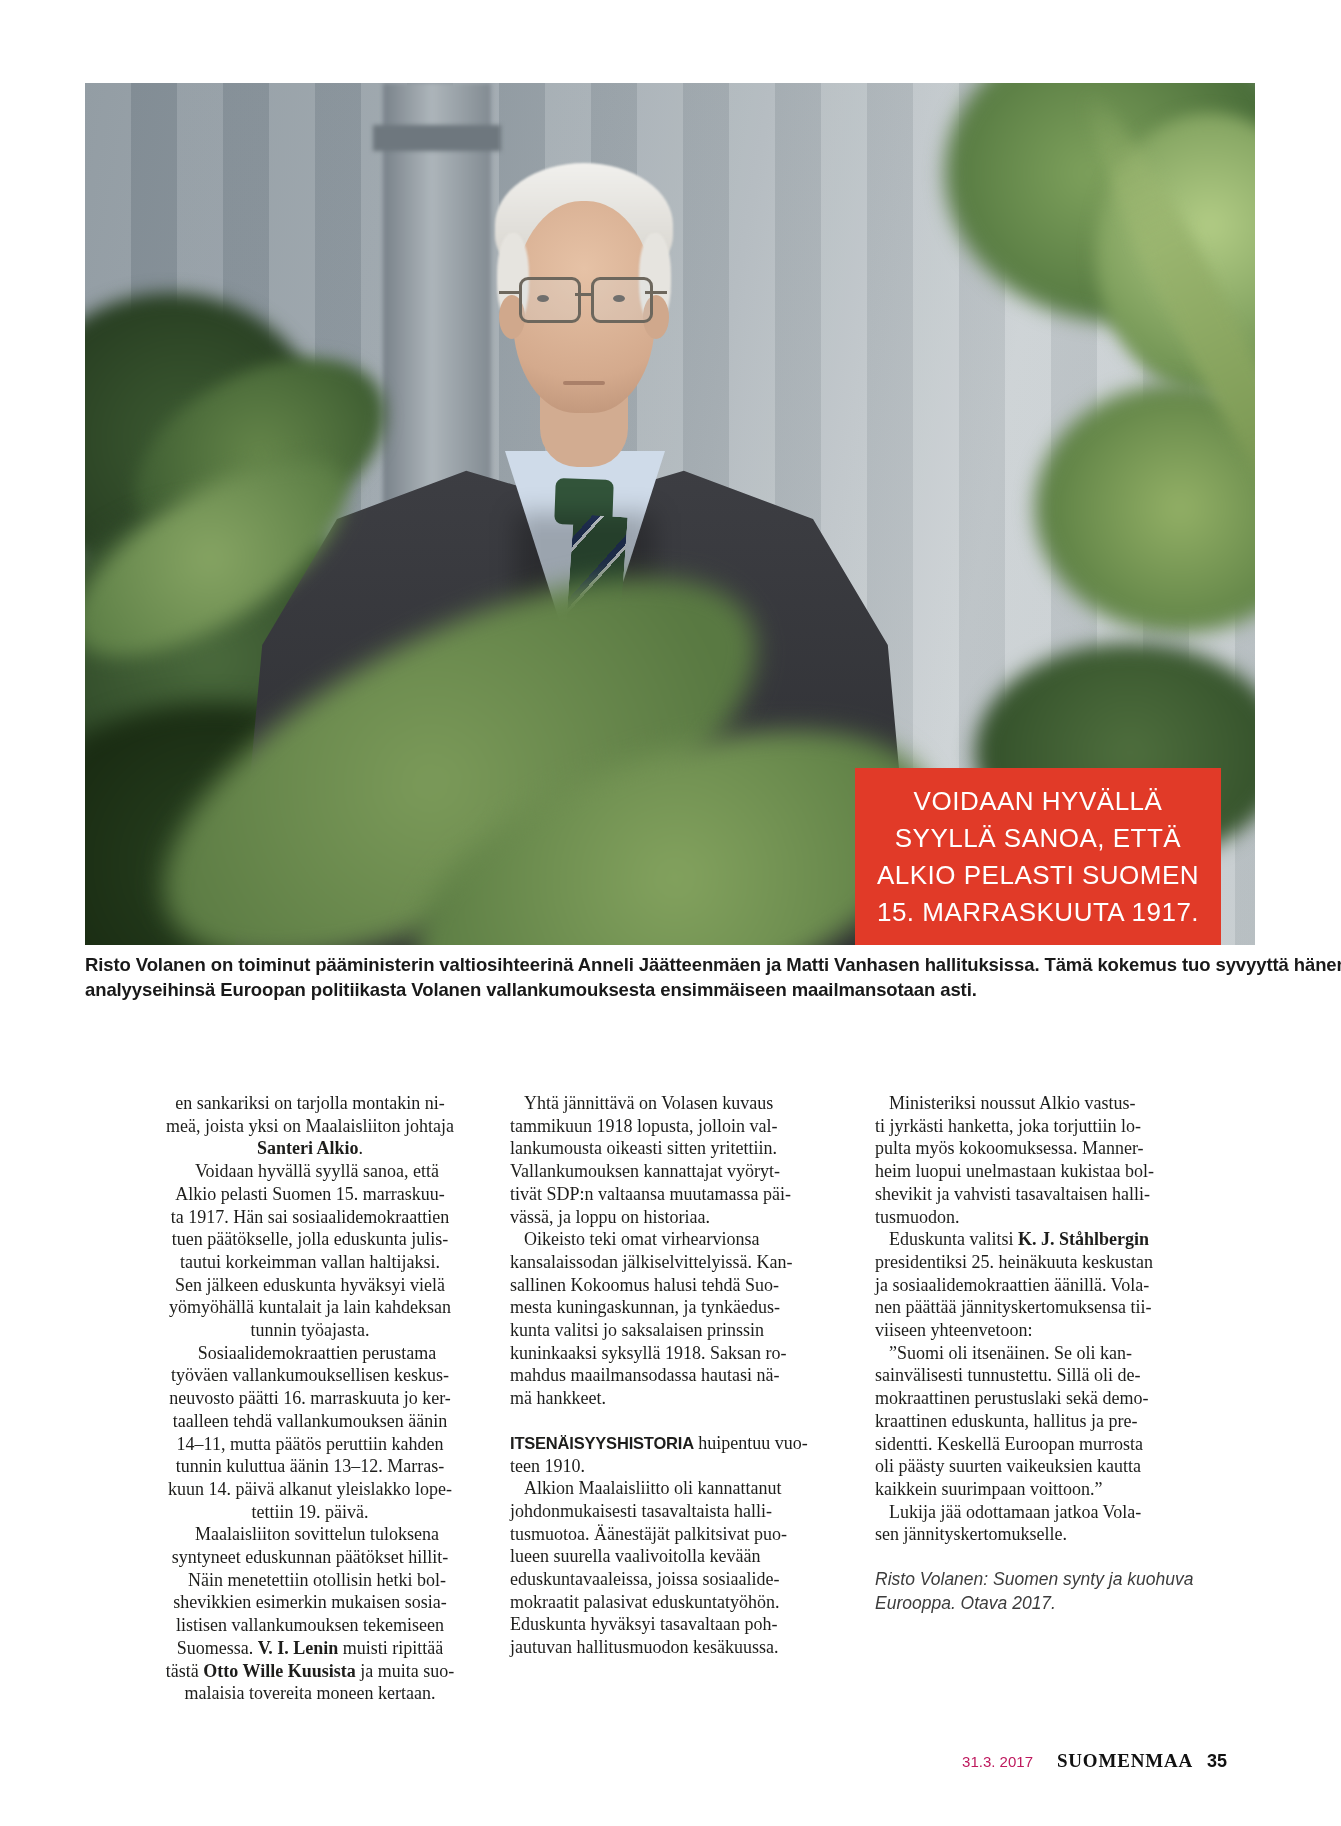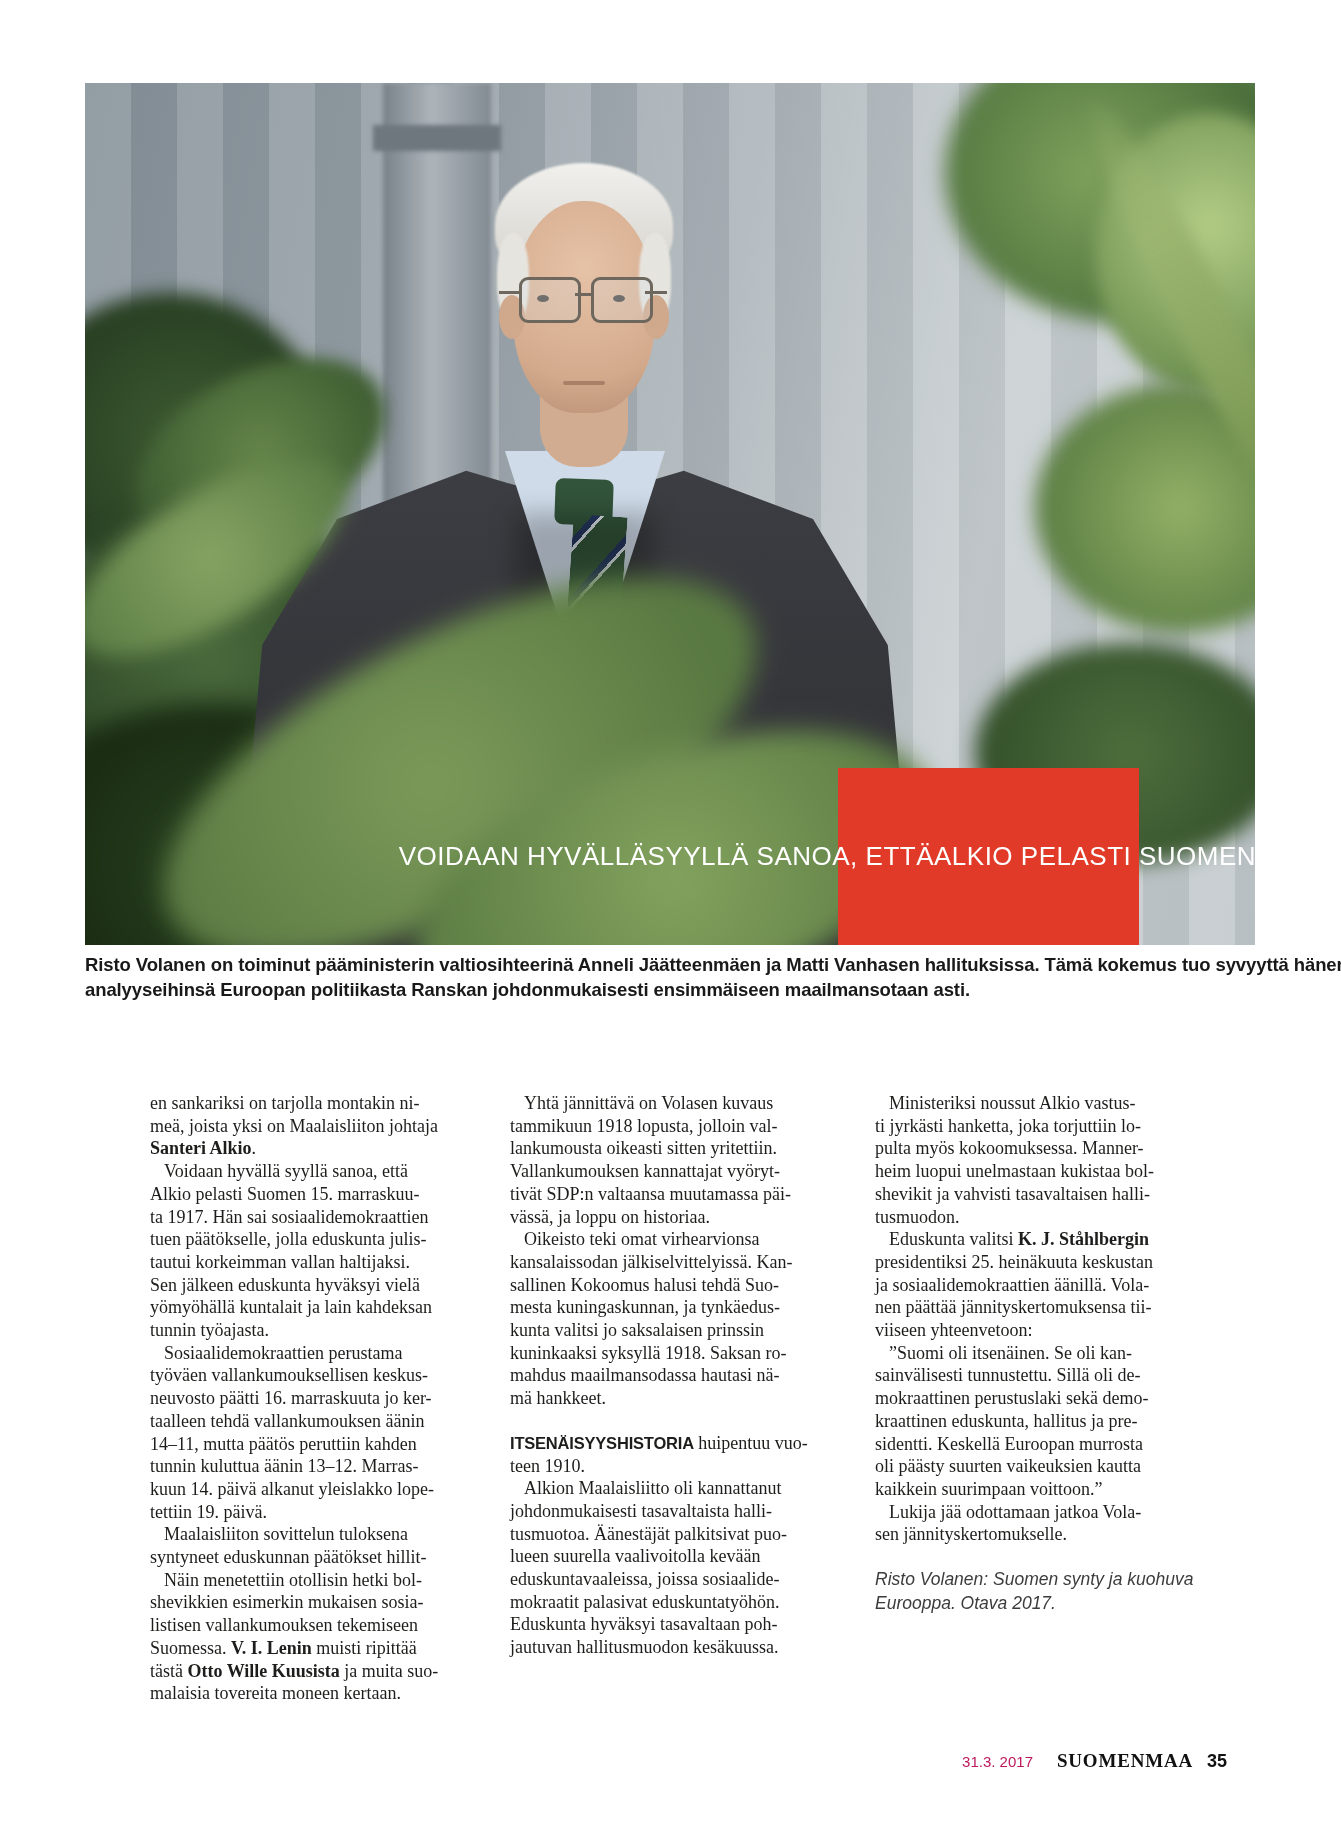--- a/index.html
+++ b/index.html
@@ -66,35 +66,35 @@
      background:radial-gradient(circle at 50% 50%,#86a463,#5d7f46 85%);z-index:40;}
   .l-front1{left:50px;top:550px;width:650px;height:270px;filter:blur(13px);transform:rotate(-27deg);
      background:radial-gradient(circle at 45% 50%,#77965? ,#5a7a44 80%);z-index:40;}
   .l-front1{background:radial-gradient(circle at 45% 50%,#7b9a59,#597942 80%);}
   .l-front2{left:320px;top:670px;width:540px;height:250px;filter:blur(13px);transform:rotate(-19deg);
      background:radial-gradient(circle at 50% 50%,#83a25e,#5f8046 80%);z-index:40;}
   .l-blade{left:850px;top:230px;width:560px;height:56px;filter:blur(7px);transform:rotate(63deg);
      background:linear-gradient(90deg,rgba(154,181,111,0),#9ab56f 30%,#7d9a55 70%,rgba(125,154,85,0));z-index:40;}
 
   
-  .quote-box{left:753px;top:685px;width:301px;height:177px;z-index:60;background:#e13a28;
-     display:flex;flex-direction:row;justify-content:center;align-items:center;}
+  .quote-box{left:770px;top:685px;width:366px;height:177px;z-index:60;background:#e13a28;
+     display:flex;flex-direction:column;justify-content:center;align-items:center;}
   .quote-line{position:static;color:#ffffff;font-family:"Liberation Sans",sans-serif;
      font-size:26px;line-height:37px;letter-spacing:.5px;white-space:nowrap;font-weight:400;}
 
   
   .caption{position:absolute;left:85px;top:952px;width:1180px;
      font-family:"Liberation Sans",sans-serif;font-weight:600;font-size:18.5px;
      line-height:25px;color:#191919;letter-spacing:-.1px;}
   .caption div{white-space:nowrap;}
 
   
   .columns{position:absolute;left:150px;top:1092px;display:flex;}
   .col{width:320px;font-size:18px;line-height:22.7px;}
-  .col.c1{margin-right:40px;} .col.c2{margin-right:45px;}
+  .col.c1{margin-right:40px;text-align:center;} .col.c2{margin-right:45px;}
   .line{white-space:nowrap;}
   .line.indent{padding-left:14px;}
   .block.space-before{margin-top:22px;}
   b{font-weight:700;}
   b.sans{font-family:"Liberation Sans",sans-serif;font-size:16.5px;letter-spacing:-.2px;}
   .block.ref .line{font-family:"Liberation Sans",sans-serif;font-style:italic;
      font-size:17.5px;line-height:23.5px;color:#3c3c3c;font-weight:400;}
 
   
   .footer{position:absolute;top:1750px;right:114px;display:flex;align-items:baseline;}
@@ -152,21 +152,21 @@
     <div class="quote-box" style="background: rgb(225, 58, 40); color: rgb(255, 255, 255);">
       <div class="quote-line">VOIDAAN HYVÄLLÄ</div>
       <div class="quote-line">SYYLLÄ SANOA, ETTÄ</div>
       <div class="quote-line">ALKIO PELASTI SUOMEN</div>
       <div class="quote-line">15. MARRASKUUTA 1917.</div>
     </div>
   </div>
 
   <div class="caption">
     <div>Risto Volanen on toiminut pääministerin valtiosihteerinä Anneli Jäätteenmäen ja Matti Vanhasen hallituksissa. Tämä kokemus tuo syvyyttä hänen</div>
-    <div>analyyseihinsä Euroopan politiikasta Ranskan johdonmukaisesti ensimmäiseen maailmansotaan asti.</div>
+    <div>analyyseihinsä Euroopan politiikasta Volanen vallankumouksesta ensimmäiseen maailmansotaan asti.</div>
   </div>
 
   <div class="columns">
     <div class="col c1">
         <div class="block">
           <div class="line">en sankariksi on tarjolla montakin ni-</div>
           <div class="line">meä, joista yksi on Maalaisliiton johtaja</div>
           <div class="line"><b>Santeri Alkio</b>.</div>
         </div>
         <div class="block">

